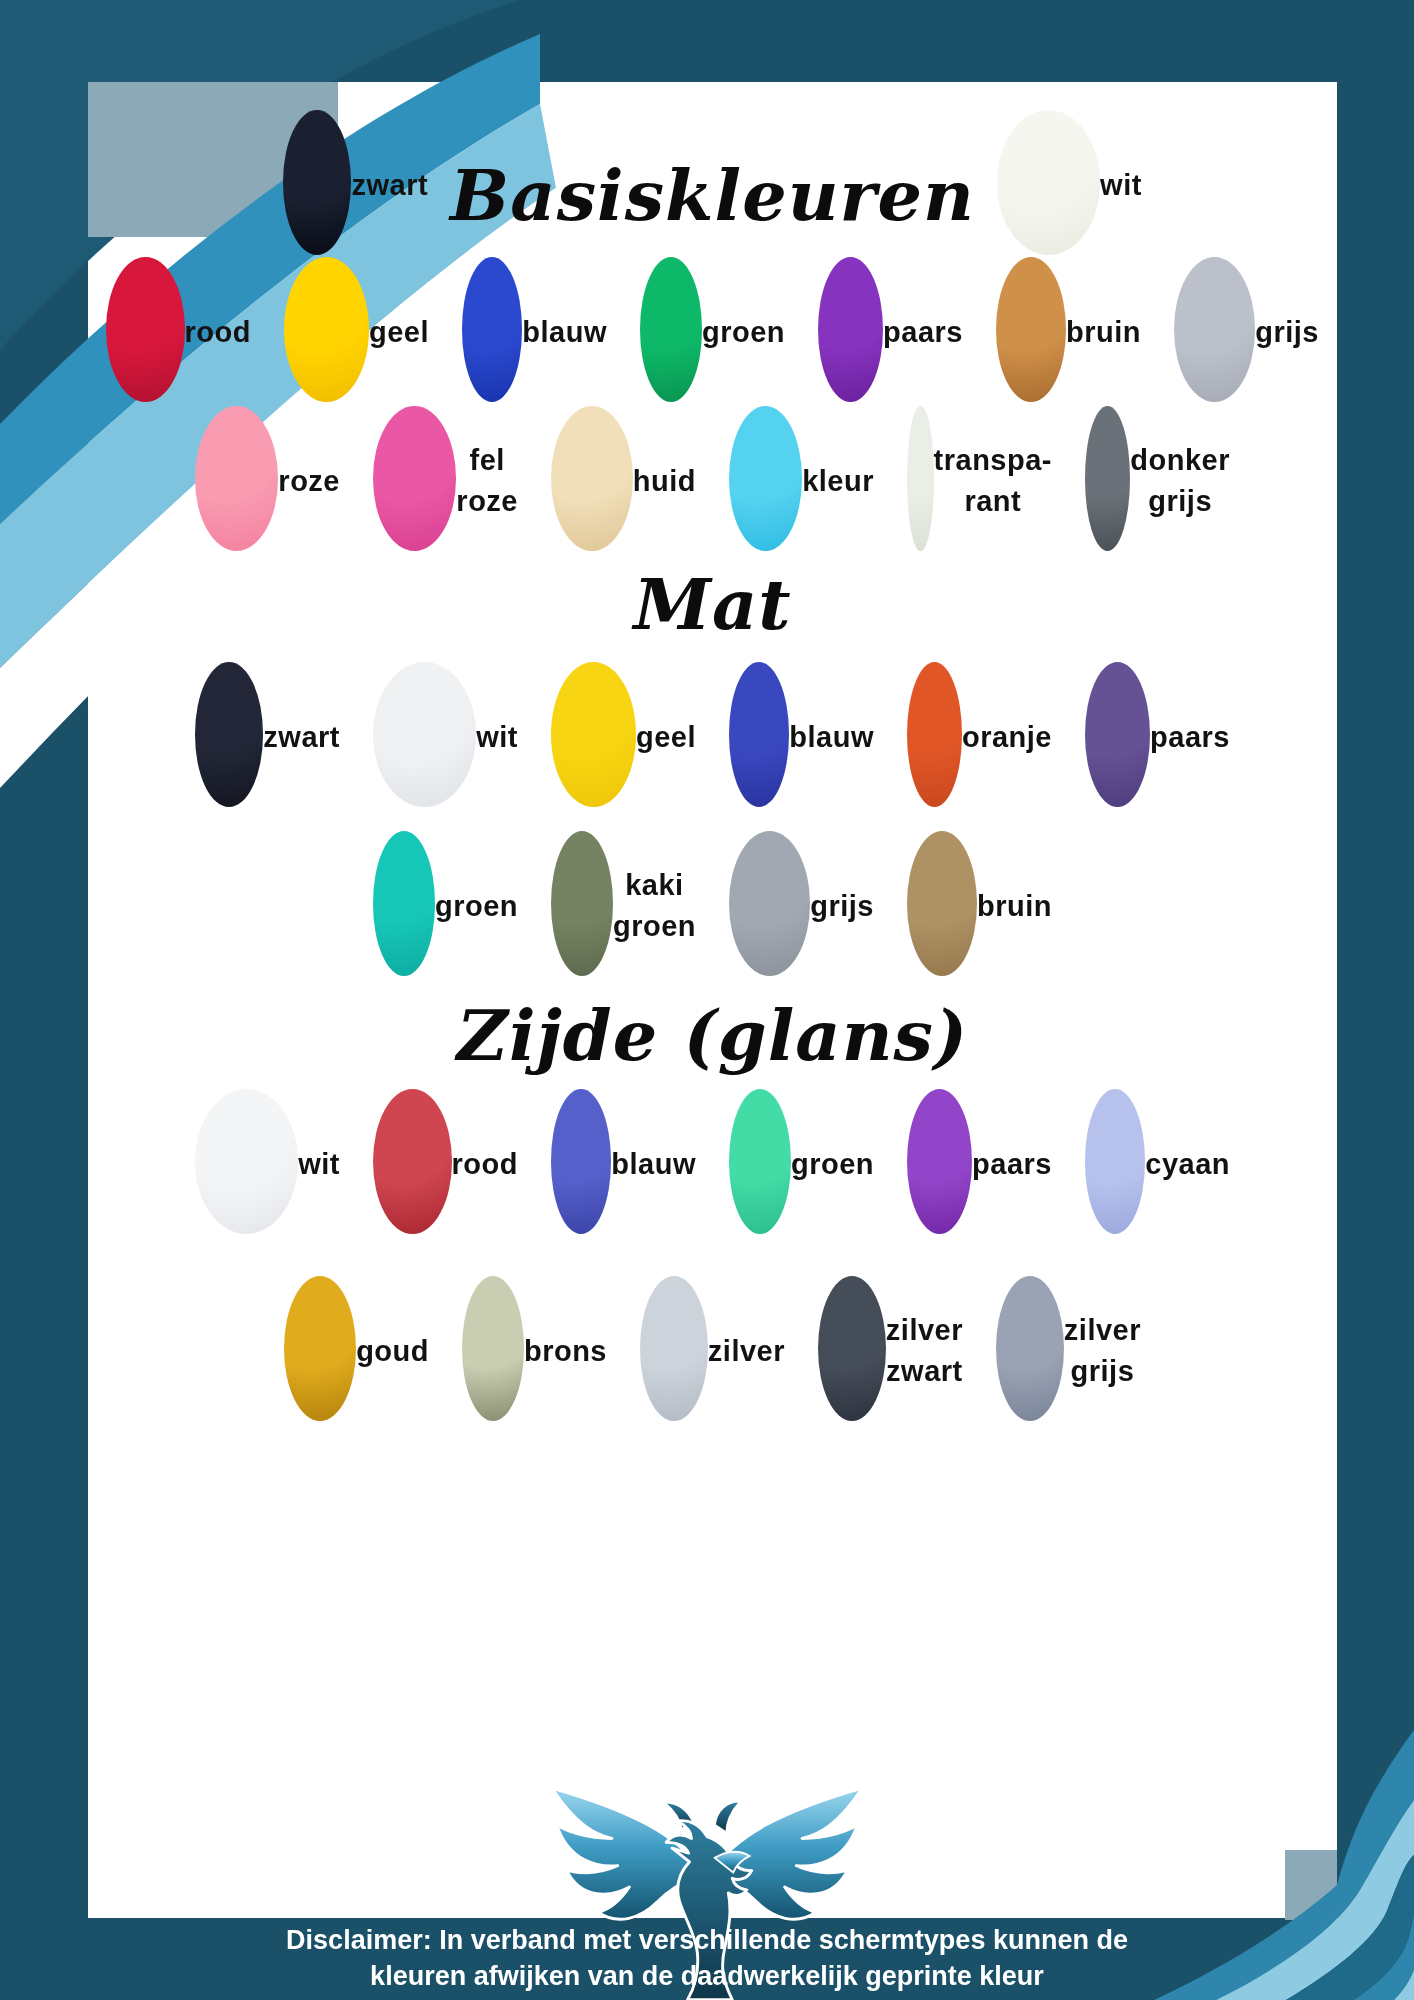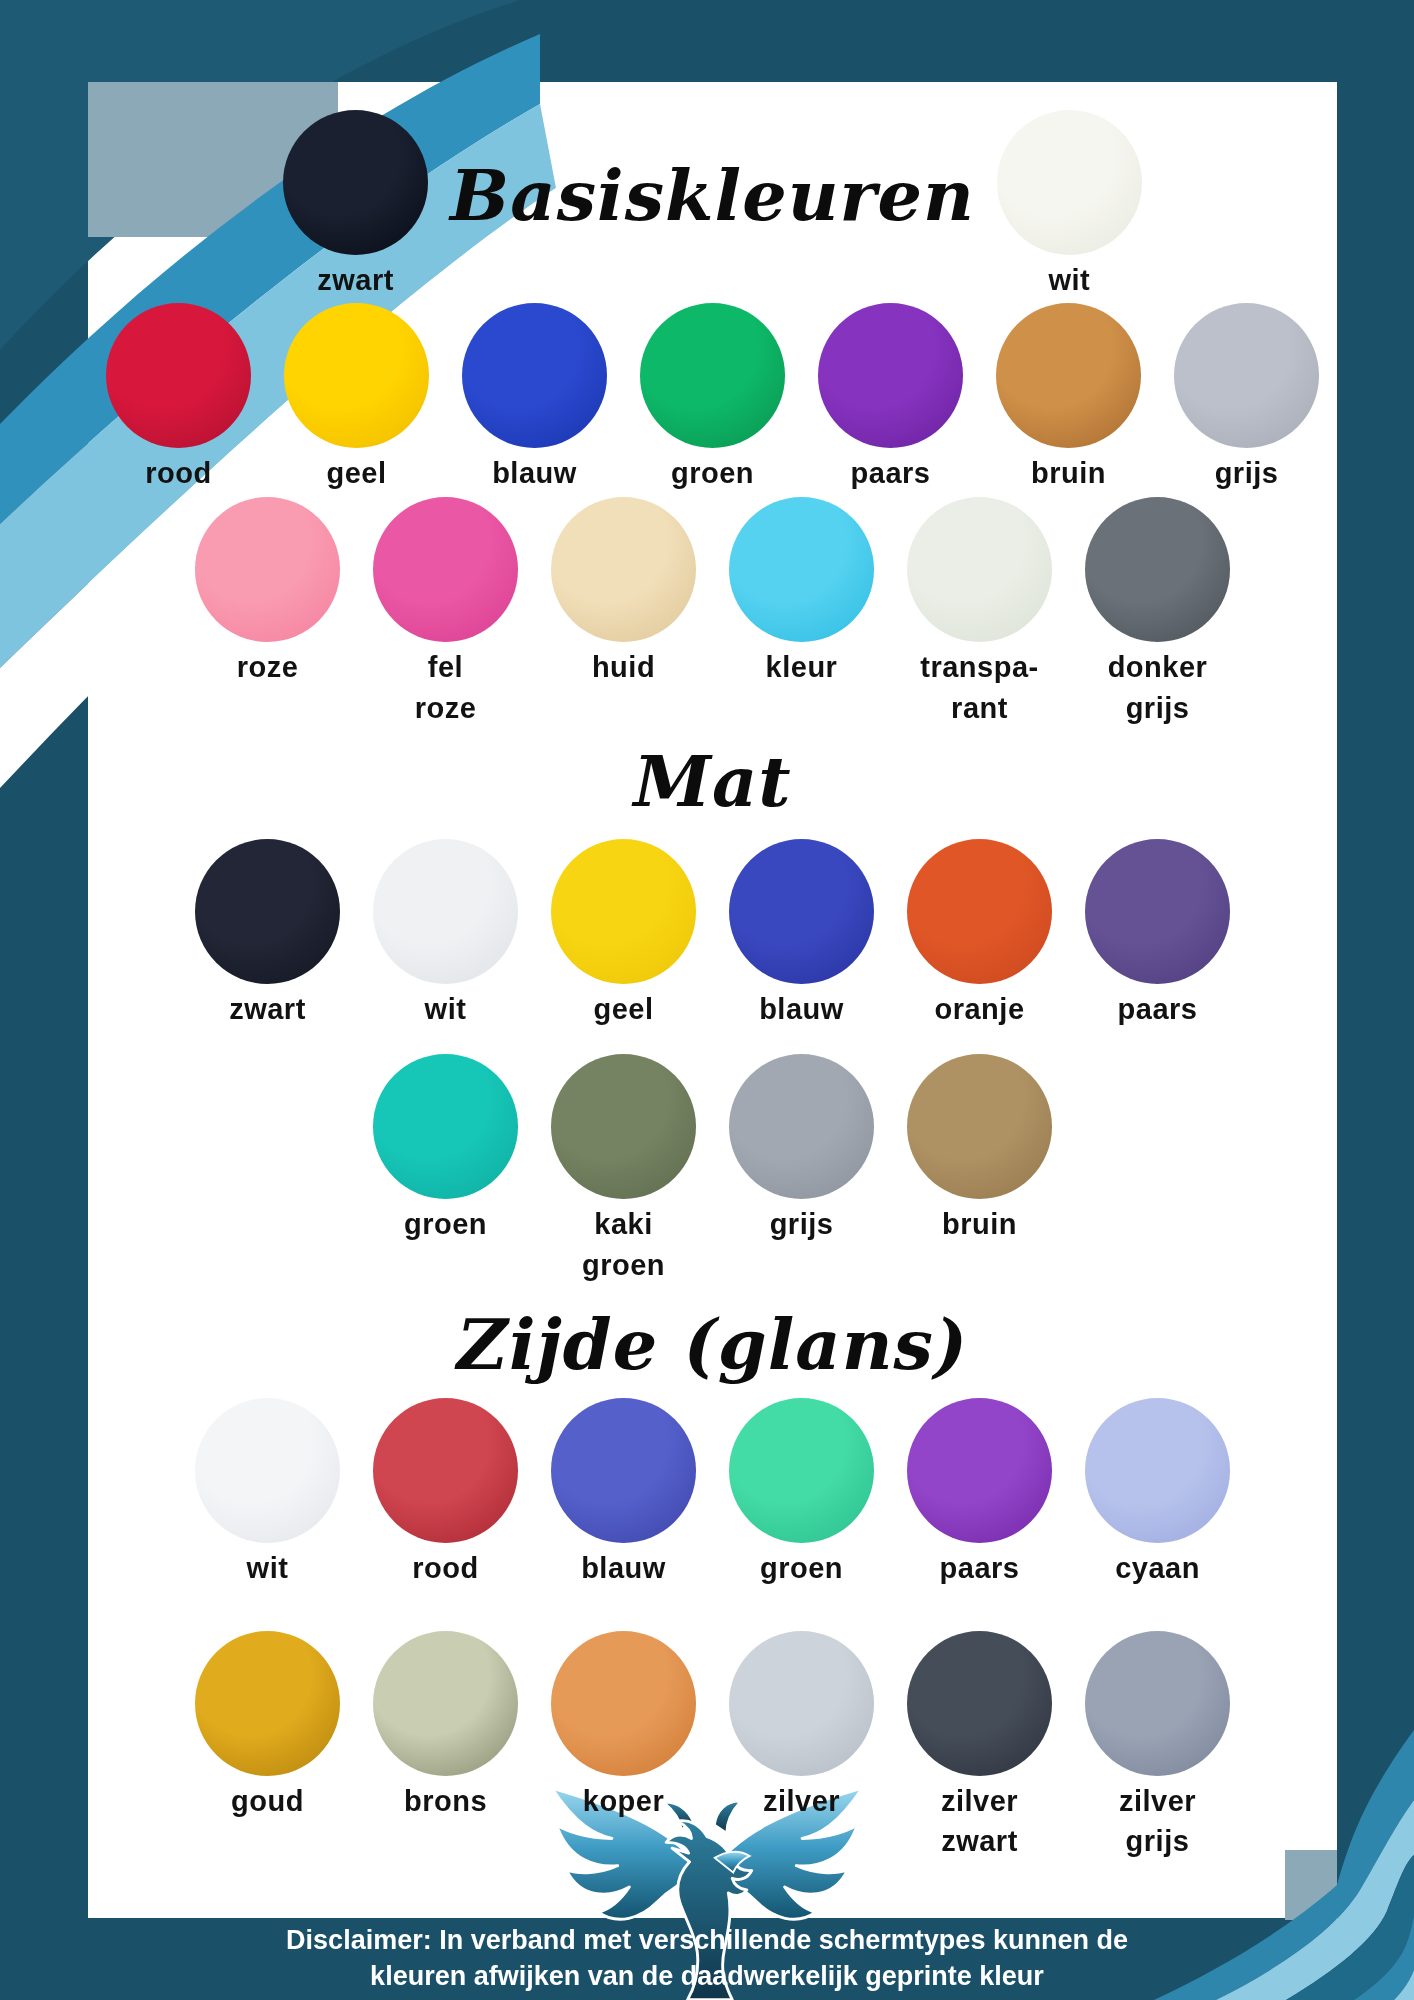--- a/index.html
+++ b/index.html
@@ -25,21 +25,21 @@
   .hero-title{padding-top:44px;}
   .sec-mat .big-title{margin-top:12px;}
   .sec-zijde .big-title{margin-top:18px;}
   .swatch-row{display:flex;justify-content:center;gap:33px;}
   .row-0-0{margin-top:2px;}
   .row-0-1{margin-top:4px;}
   .row-1-0{margin-top:16px;}
   .row-1-1{margin-top:24px;}
   .row-2-0{margin-top:12px;}
   .row-2-1{margin-top:42px;}
-  .swatch{width:145px;display:flex;flex-direction:column;align-items:center;}
+  .swatch{width:145px;display:flex;flex-direction:row;align-items:center;}
   .circle{width:145px;height:145px;border-radius:50%;}
   .label{
     margin-top:5px;font-size:29px;font-weight:700;color:#121212;
     line-height:1.4;text-align:center;white-space:pre-line;letter-spacing:0.5px;
   }
   .footer{
     position:absolute;left:0;right:0;bottom:0;height:82px;z-index:6;
     display:flex;flex-direction:column;justify-content:center;align-items:center;
     color:#ffffff;font-weight:700;font-size:27px;line-height:1.32;text-align:center;
   }
@@ -222,24 +222,20 @@
   </div>
         </div>
         <div class="swatch-row row-2-1">
           <div class="swatch">
     <div class="circle" style="background: radial-gradient(circle at 38% 30%, rgb(224, 171, 29) 0%, rgb(224, 171, 29) 45%, rgb(178, 128, 12) 100%);"></div>
     <div class="label">goud</div>
   </div>
           <div class="swatch">
     <div class="circle" style="background: radial-gradient(circle at 38% 30%, rgb(201, 205, 178) 0%, rgb(201, 205, 178) 45%, rgb(132, 138, 108) 100%);"></div>
     <div class="label">brons</div>
-  </div>
-          <div class="swatch">
-    <div class="circle" style="background: radial-gradient(circle at 38% 30%, rgb(230, 154, 88) 0%, rgb(230, 154, 88) 45%, rgb(205, 119, 48) 100%);"></div>
-    <div class="label">koper</div>
   </div>
           <div class="swatch">
     <div class="circle" style="background: radial-gradient(circle at 38% 30%, rgb(205, 211, 218) 0%, rgb(205, 211, 218) 45%, rgb(177, 185, 195) 100%);"></div>
     <div class="label">zilver</div>
   </div>
           <div class="swatch">
     <div class="circle" style="background: radial-gradient(circle at 38% 30%, rgb(69, 77, 89) 0%, rgb(69, 77, 89) 45%, rgb(43, 49, 60) 100%);"></div>
     <div class="label">zilver
 zwart</div>
   </div>

